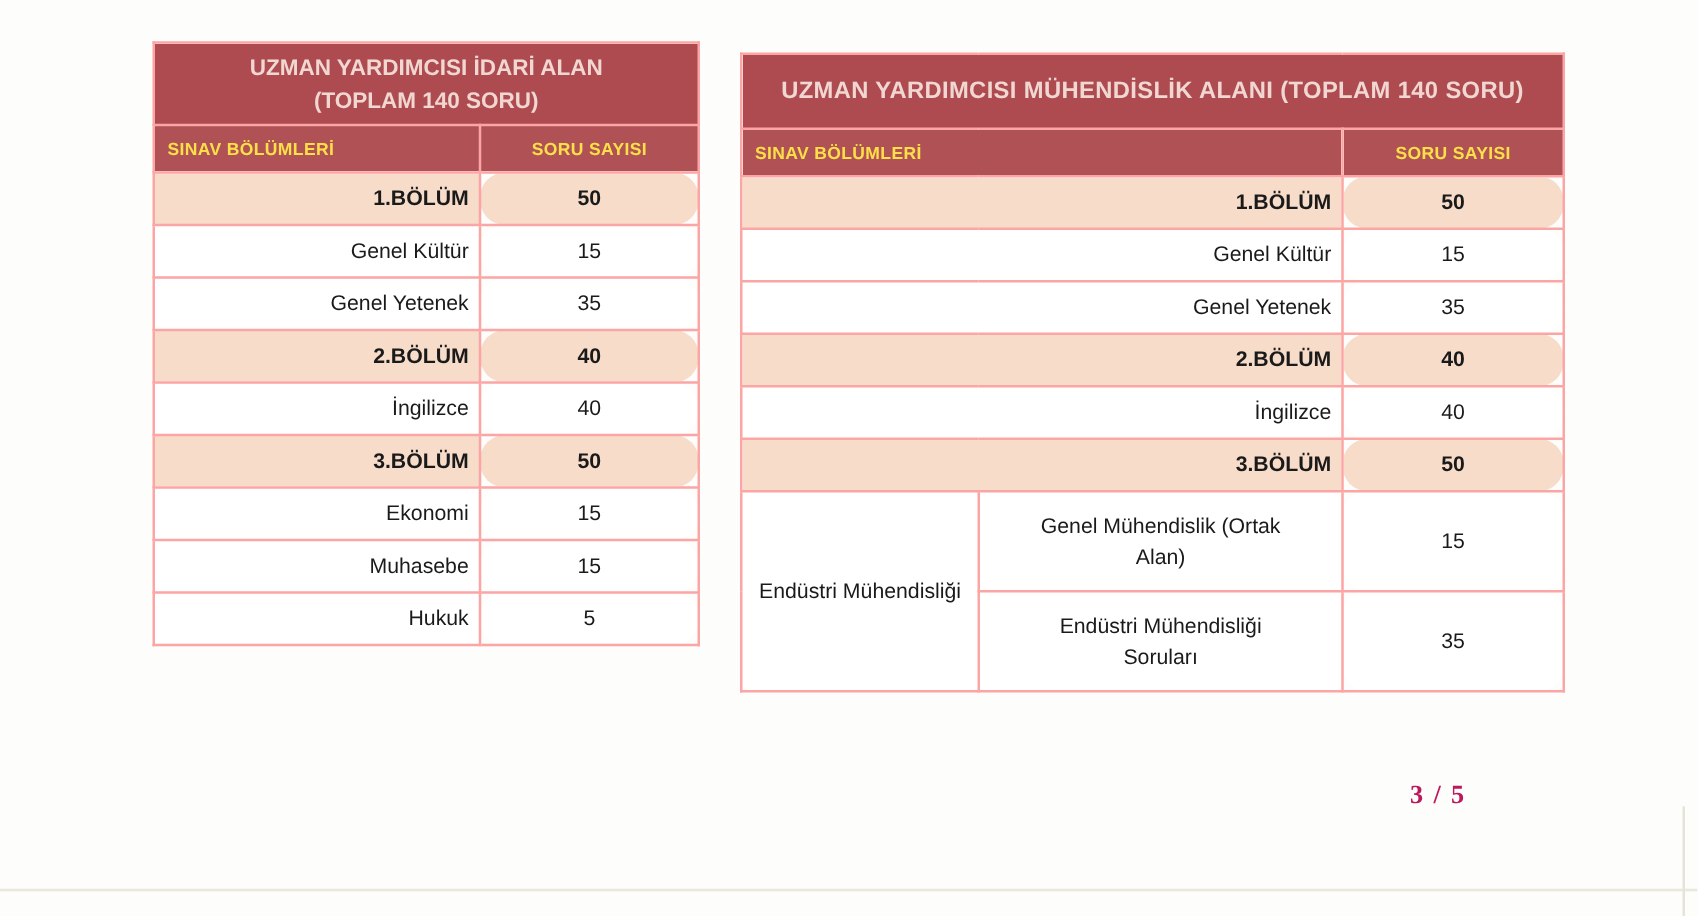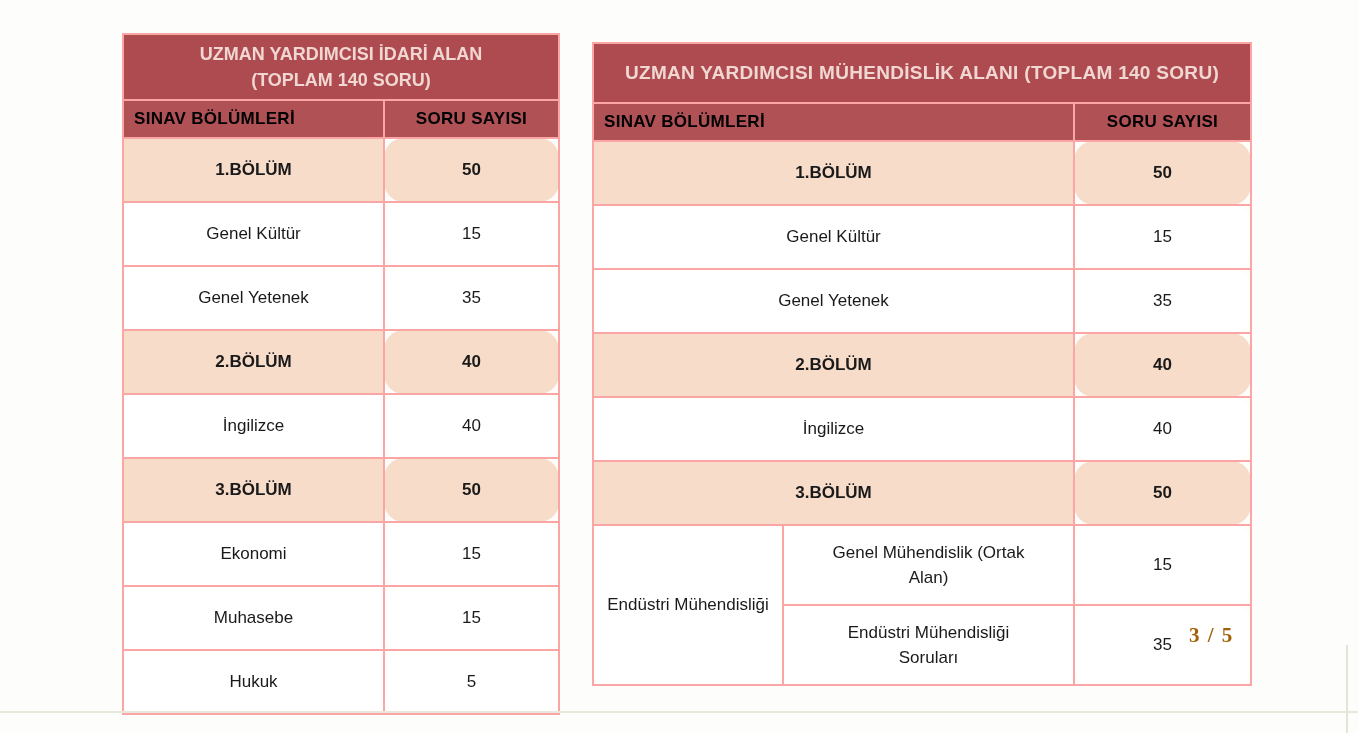--- a/index.html
+++ b/index.html
@@ -34,57 +34,57 @@
     text-align: center;
     font-size: 18px;
     line-height: 1.45;
     padding: 4px 2px;
   }
   #table-left  .title-cell { height: 56px; }
   #table-right .title-cell { height: 50px; font-size: 19px; letter-spacing: 0.3px; }
 
   .colh {
     background: #b05156;
-    color: #000000;
+    color: #fde047;
     font-weight: bold;
-    font-size: 17px;
+    font-size: 14px;
     letter-spacing: 0.3px;
     height: 34px;
   }
   .colh.lbl-h { text-align: left; padding-left: 10px; }
   .colh.val-h { text-align: center; }
 
   .doc-table tbody td { font-size: 17px; background: #ffffff; }
-  .lbl { text-align: center; padding: 17px 8px; height: 28px; }
+  .lbl { text-align: right; padding: 6px 8px; height: 28px; }
   .val { text-align: center; border-radius: 20px; }
   tr.section td { background: #f8dcca; font-weight: bold; }
 
   .group-cell {
     text-align: center;
     font-size: 17px;
     line-height: 1.5;
     padding: 4px;
   }
   .sub-lbl {
     text-align: center;
     font-size: 17px;
     line-height: 1.5;
     padding: 4px 32px;
     height: 70px;
   }
 
   #page-number {
     position: absolute;
-    left: 1189px;
+    left: 1128px;
     top: 623px;
     font-family: "Liberation Serif", serif;
     font-weight: bold;
     font-size: 21px;
     letter-spacing: 1.5px;
-    color: #a16207;
+    color: #be185d;
   }
   .scan-line-h {
     position: absolute;
     left: 0;
     top: 711px;
     width: 1358px;
     height: 2px;
     background: #eae7dc;
   }
   .scan-line-v {

